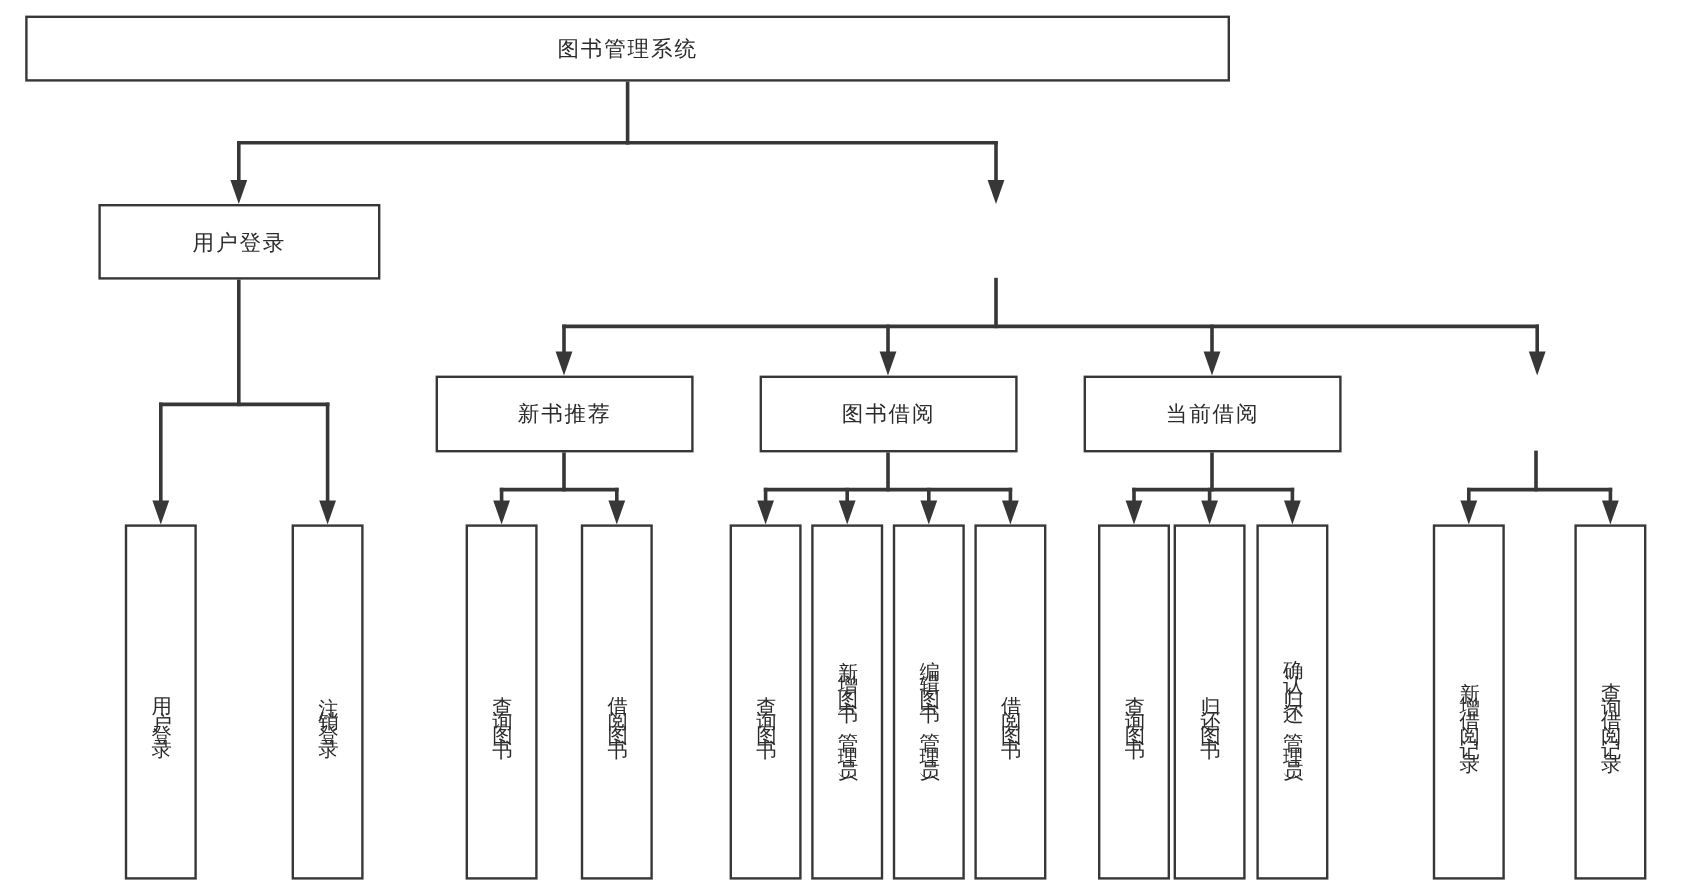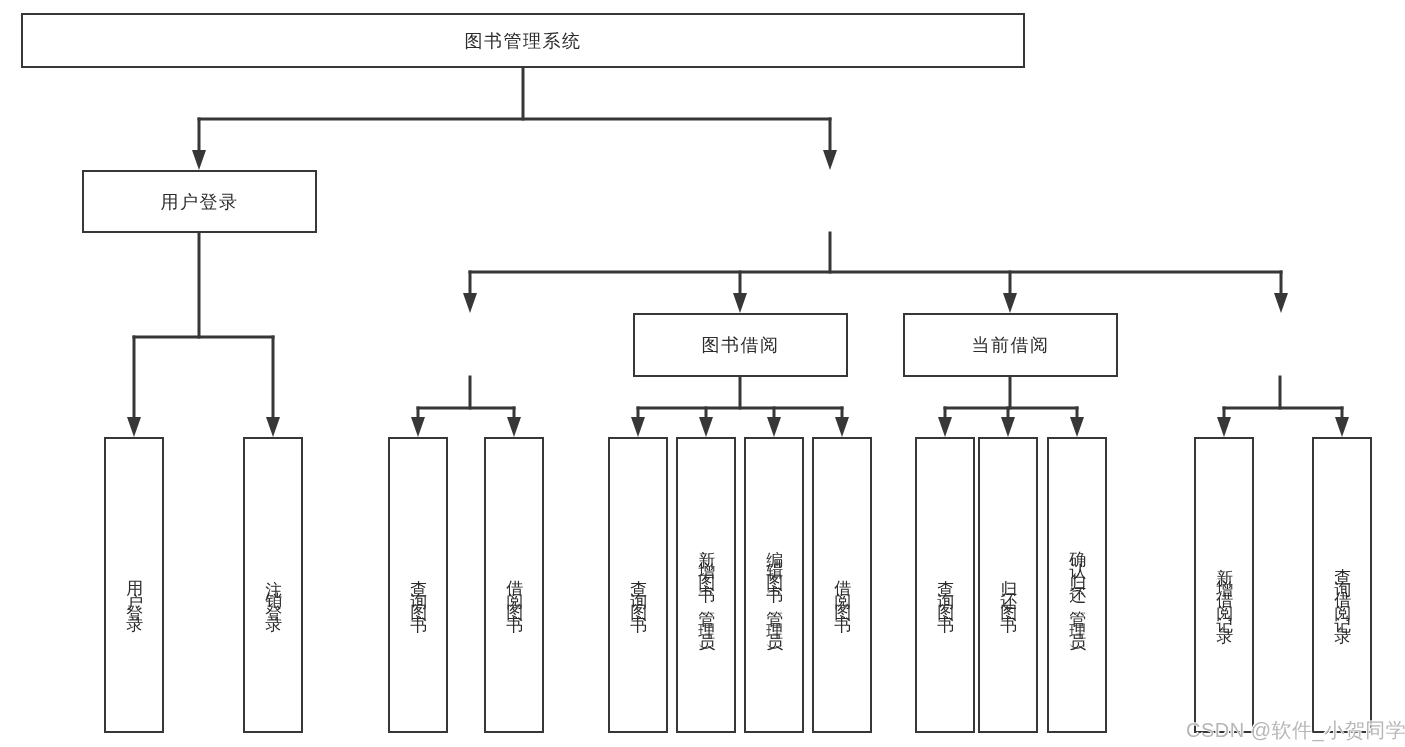--- a/index.html
+++ b/index.html
@@ -122,20 +122,23 @@
   </svg>
 
   <div class="node" style="left:21px;top:13px;width:1004px;height:55px">
     <span class="h-label">图书管理系统</span>
   </div>
 
   <div class="node" style="left:82px;top:170px;width:235px;height:63px">
     <span class="h-label">用户登录</span>
   </div>
 
+  <div class="node" style="left:363px;top:313px;width:215px;height:64px">
+    <span class="h-label">新书推荐</span>
+  </div>
   <div class="node" style="left:903px;top:313px;width:215px;height:64px">
     <span class="h-label">当前借阅</span>
   </div>
   <div class="node" style="left:633px;top:313px;width:215px;height:64px">
     <span class="h-label">图书借阅</span>
   </div>
 
   <div class="node" style="left:104px;top:437px;width:60px;height:296px">
     <span class="v-label">用户登录</span>
   </div>
@@ -173,15 +176,14 @@
     <span class="v-label">确认归还（管理员）</span>
   </div>
 
   <div class="node" style="left:1194px;top:437px;width:60px;height:296px">
     <span class="v-label">新增借阅记录</span>
   </div>
   <div class="node" style="left:1312px;top:437px;width:60px;height:296px">
     <span class="v-label">查询借阅记录</span>
   </div>
 
-  <div class="watermark">CSDN @软件_小贺同学</div>
 
 </div>
 
 </body></html>

